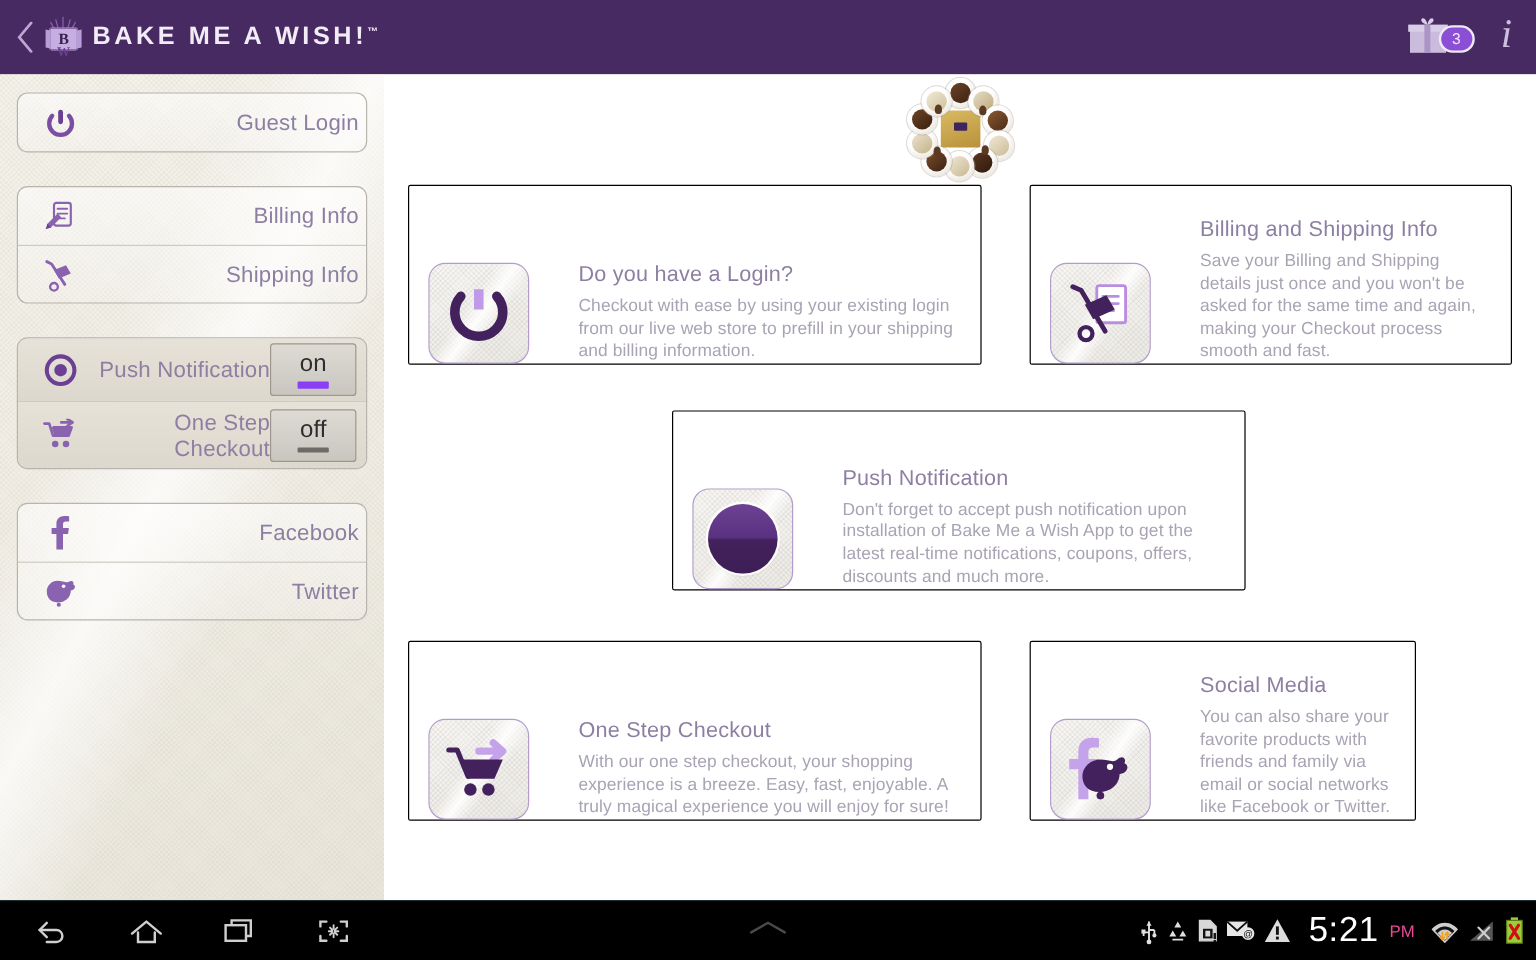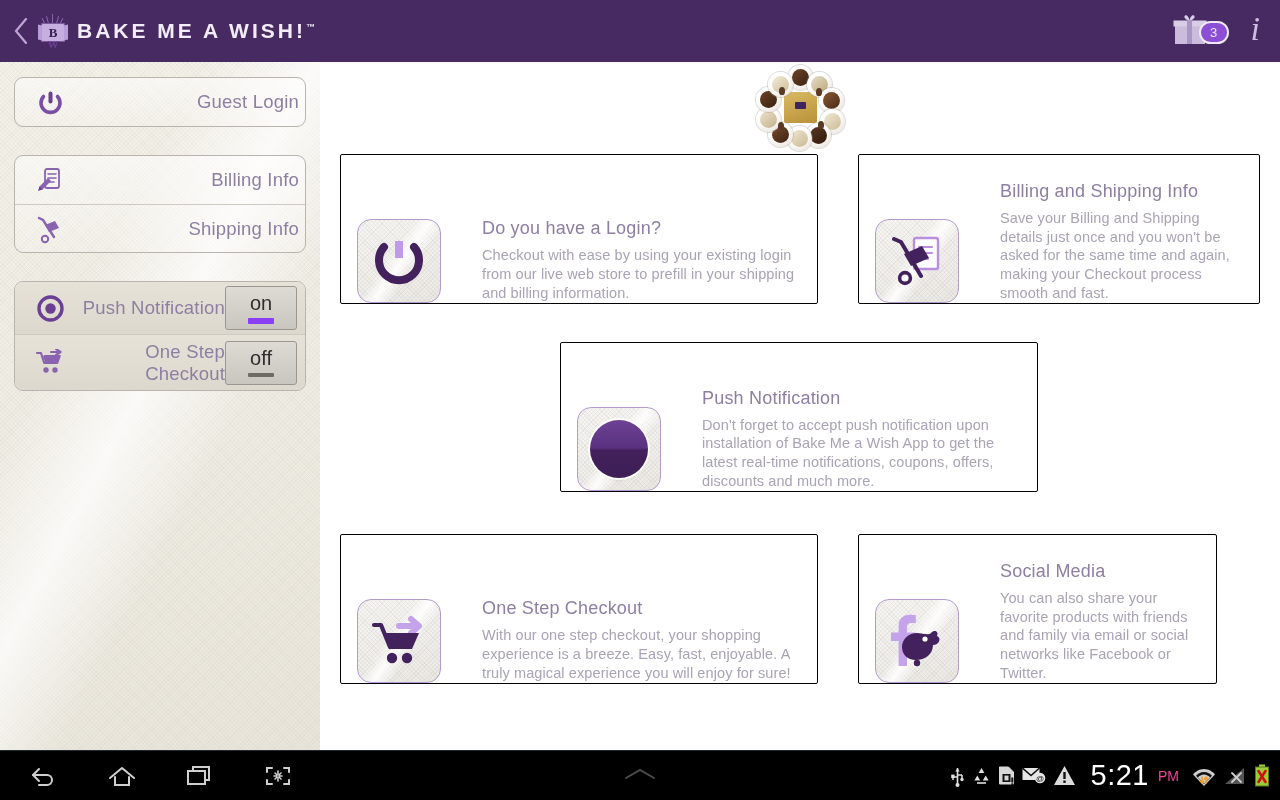--- a/index.html
+++ b/index.html
@@ -307,20 +307,40 @@
           </svg>
         </span>
         <span class="slabel">One Step Checkout</span>
         <span class="toggle off">
           <span class="tlabel">off</span>
           <span class="tbar"></span>
         </span>
       </div>
     </div>
 
+    <div class="group spaced">
+      <div class="srow">
+        <span class="sicon">
+          <svg width="22" height="30" viewBox="0 0 22 30">
+            <path d="M13.5 29 V16 h4.2 l.7 -5 h-4.9 V8.2 c0 -1.6 .5 -2.6 2.7 -2.6 h2.4 V1.2 C18 1.1 16.4 1 14.6 1 10.8 1 8 3.3 8 7.6 V11 H4 v5 h4 v13 z" fill="#8a63b0"></path>
+          </svg>
+        </span>
+        <span class="slabel">Facebook</span>
+      </div>
+      <div class="srow">
+        <span class="sicon">
+          <svg width="30" height="28" viewBox="0 0 30 28">
+            <path d="M22 6 C25 4 27 6 26 8 c3 1 1 5 -2 5 c0 6 -5 10 -11 10 C7 23 4 19 4 14 C4 9 8 5 13 5 c4 0 7 2 9 1 Z" fill="#8a63b0"></path>
+            <circle cx="18" cy="9.5" r="1.5" fill="#fff"></circle>
+            <circle cx="14" cy="25" r="1.7" fill="#8a63b0"></circle>
+          </svg>
+        </span>
+        <span class="slabel">Twitter</span>
+      </div>
+    </div>
   </div>
 
   <div id="content">
 
     <div id="loader">
       <div class="gift"></div>
       <div class="plate" style="left:38px;top:0px">
           <i style="background:linear-gradient(140deg,#6b4326,#3d2213)"></i>
         </div>
       <div class="plate" style="left:57px;top:7px">
@@ -407,21 +427,21 @@
           <circle cx="23" cy="45" r="5.2" fill="#43215c"></circle>
           <circle cx="38" cy="45" r="5.2" fill="#43215c"></circle>
         </svg>
       </div>
       <div class="body">
         <div class="ctitle">One Step Checkout</div>
         <div class="cdesc">With our one step checkout, your shopping experience is a breeze. Easy, fast, enjoyable. A truly magical experience you will enjoy for sure!</div>
       </div>
     </div>
 
-    <div class="card" style="left:538px;top:472px;width:359px;height:150px">
+    <div class="card" style="left:538px;top:472px;width:322px;height:150px">
       <div class="thumb">
         <svg width="60" height="56" viewBox="0 0 60 56">
           <path d="M20 53 V28 h7.5 l1.2 -8.6 H20 v-5.2 c0 -2.6 .8 -4.3 4.6 -4.3 h4.2 V2.2 C28 2 25.4 1.7 22.5 1.7 16 1.7 11.6 5.6 11.6 13.4 V19.4 H4 v8.6 h7.6 V53 z" fill="#c5a3ea"></path>
           <path d="M44 20 C48 16 52 19 50 23 c5 2 2 9 -4 9 c0 9 -8 15 -17 15 -9 0 -14 -6 -14 -13 0 -8 7 -14 15 -14 6 0 11 3 14 0 Z" fill="#43215c"></path>
           <circle cx="38" cy="26" r="2.6" fill="#fff"></circle>
           <circle cx="30" cy="50" r="3.2" fill="#43215c"></circle>
         </svg>
       </div>
       <div class="body">
         <div class="ctitle">Social Media</div>

